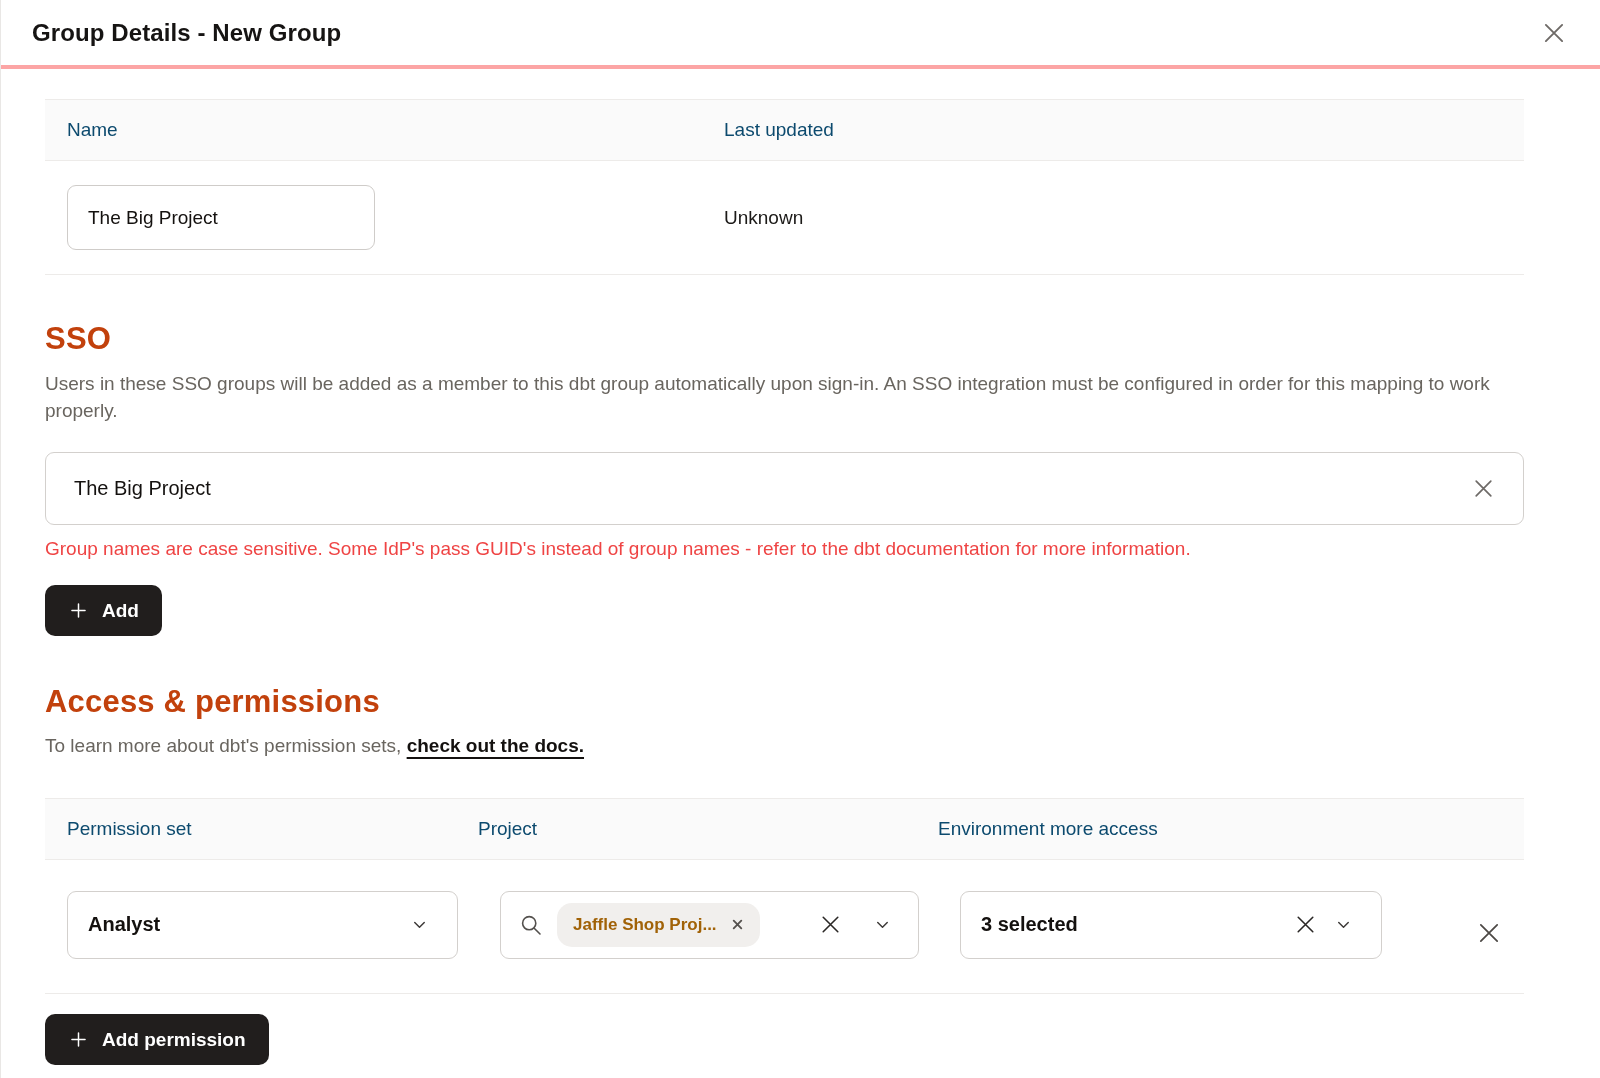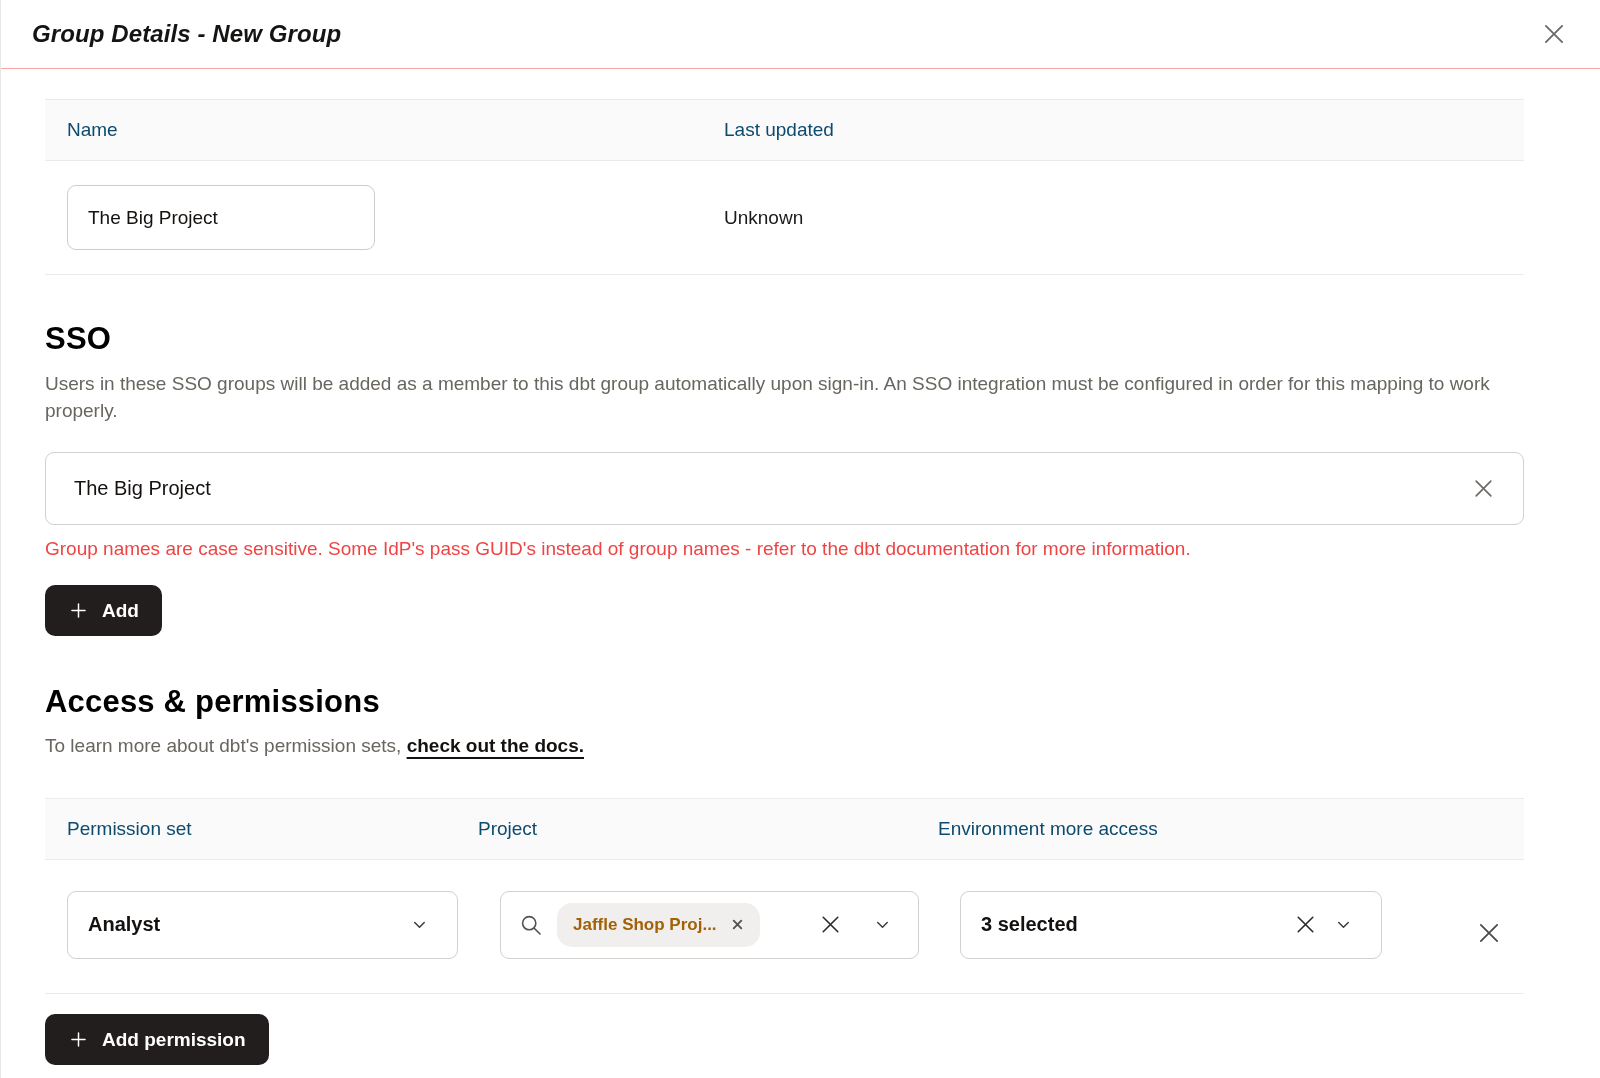--- a/index.html
+++ b/index.html
@@ -15,22 +15,21 @@
     border-left: 1px solid #e9e7e5;
     background: #fff;
     position: relative;
   }
 
   
   .modal-header {
     height: 69px;
     display: flex; align-items: center; justify-content: space-between;
     padding: 16px 31px;
-    border-bottom: 1px solid #fca5a5;
-    font-style: italic;
+    border-bottom: 4px solid #fca5a5;
   }
   .modal-title { font-size: 24px; font-weight: 700; color: #161413; letter-spacing: 0.1px; }
   .icon-btn {
     background: none; border: none; padding: 0; cursor: pointer;
     display: inline-flex; align-items: center; justify-content: center;
   }
   .icon-btn svg { display: block; }
 
   
   .content { padding: 0 76px 0 44px; }
@@ -58,21 +57,21 @@
     border: 1px solid #cfccc9; border-radius: 9px;
     padding: 0 20px;
     font-family: "Liberation Sans", sans-serif;
     font-size: 19px; font-weight: 500; color: #14110f;
     outline: none; background: #fff;
   }
   .cell-updated { font-size: 19px; color: #1c1a18; }
 
   
   .section-heading {
-    font-size: 31px; font-weight: 700; color: #000000;
+    font-size: 31px; font-weight: 700; color: #c2410c;
     margin: 46px 0 0 0; letter-spacing: 0.2px;
   }
   .section-desc {
     margin-top: 13px;
     font-size: 19px; line-height: 27px; color: #69655f;
     max-width: 1478px;
   }
   .sso-input-wrap {
     margin-top: 28px;
     height: 73px;

